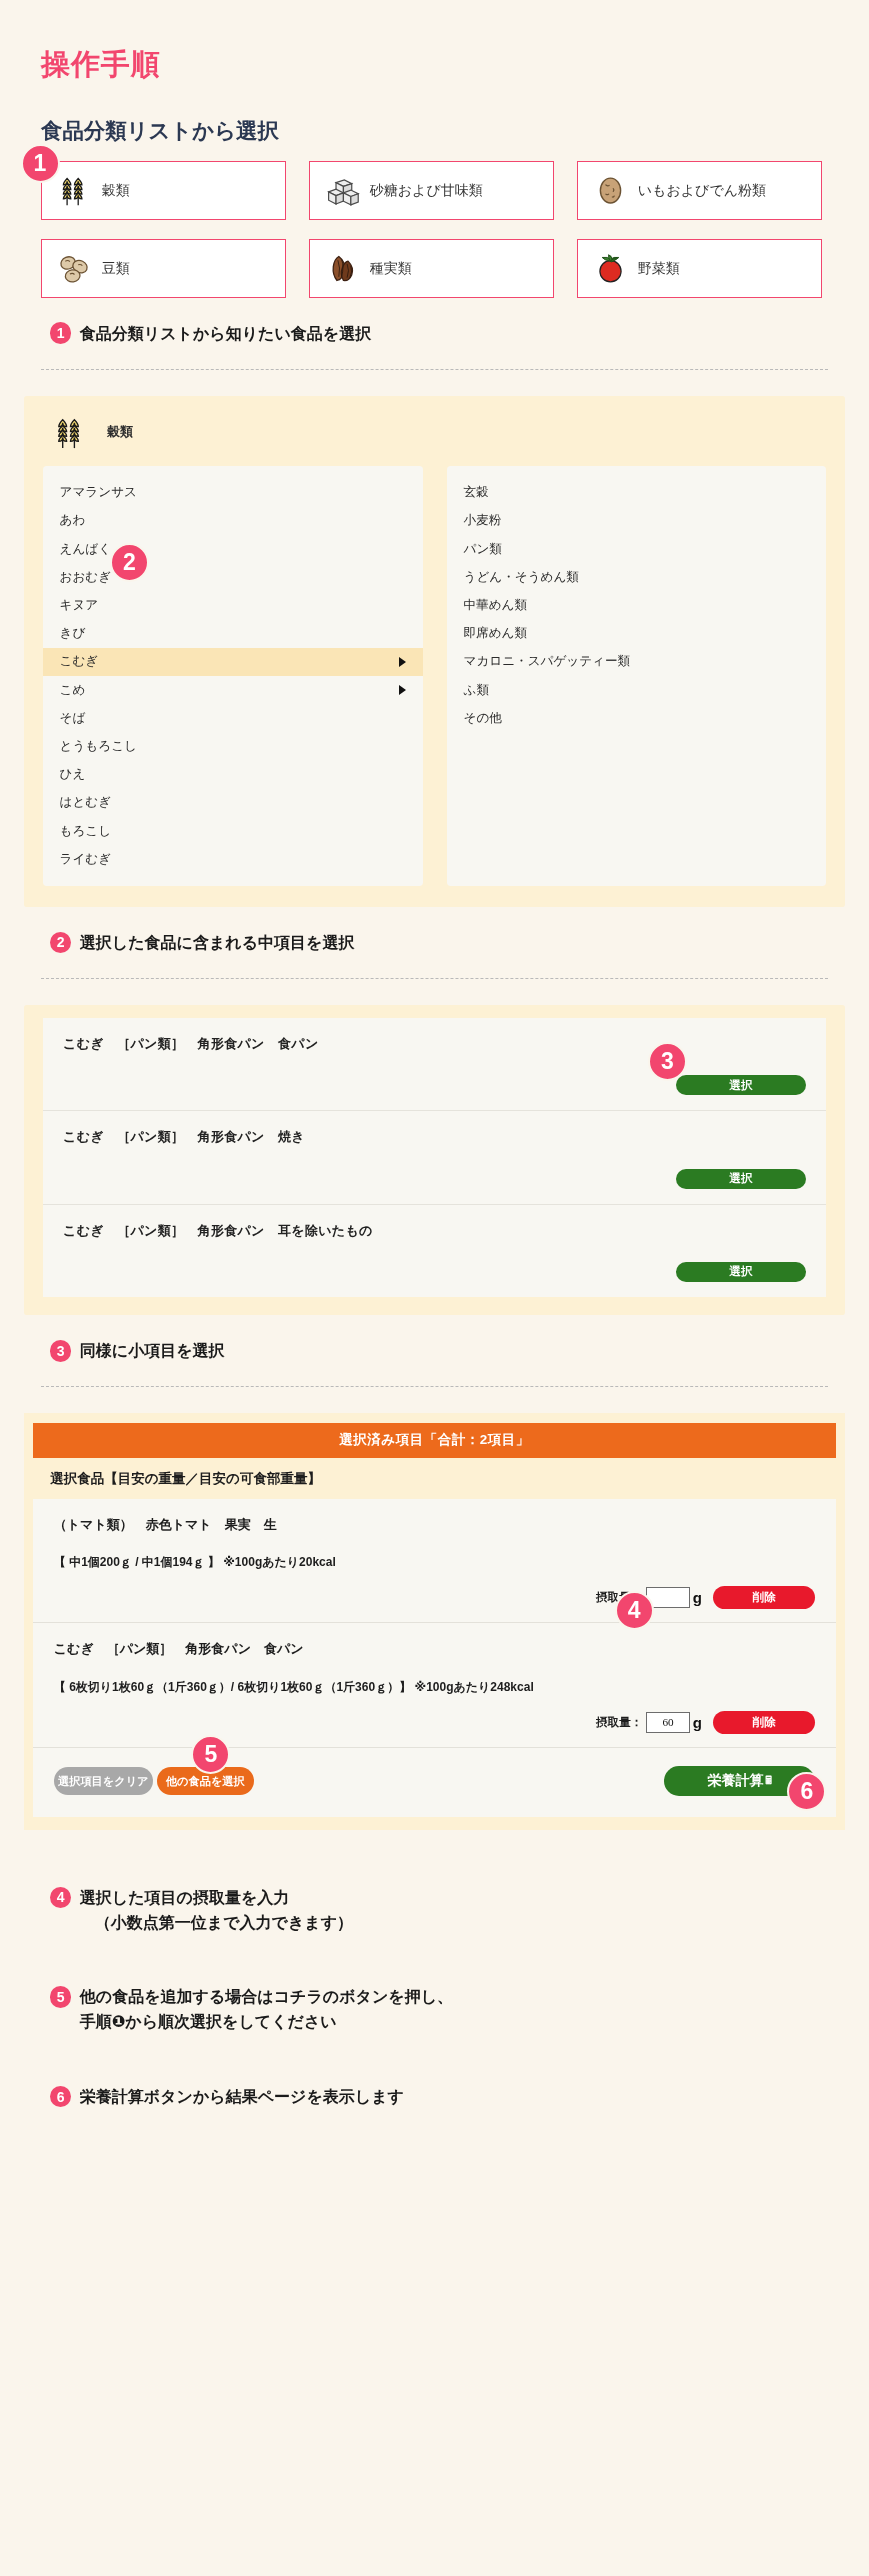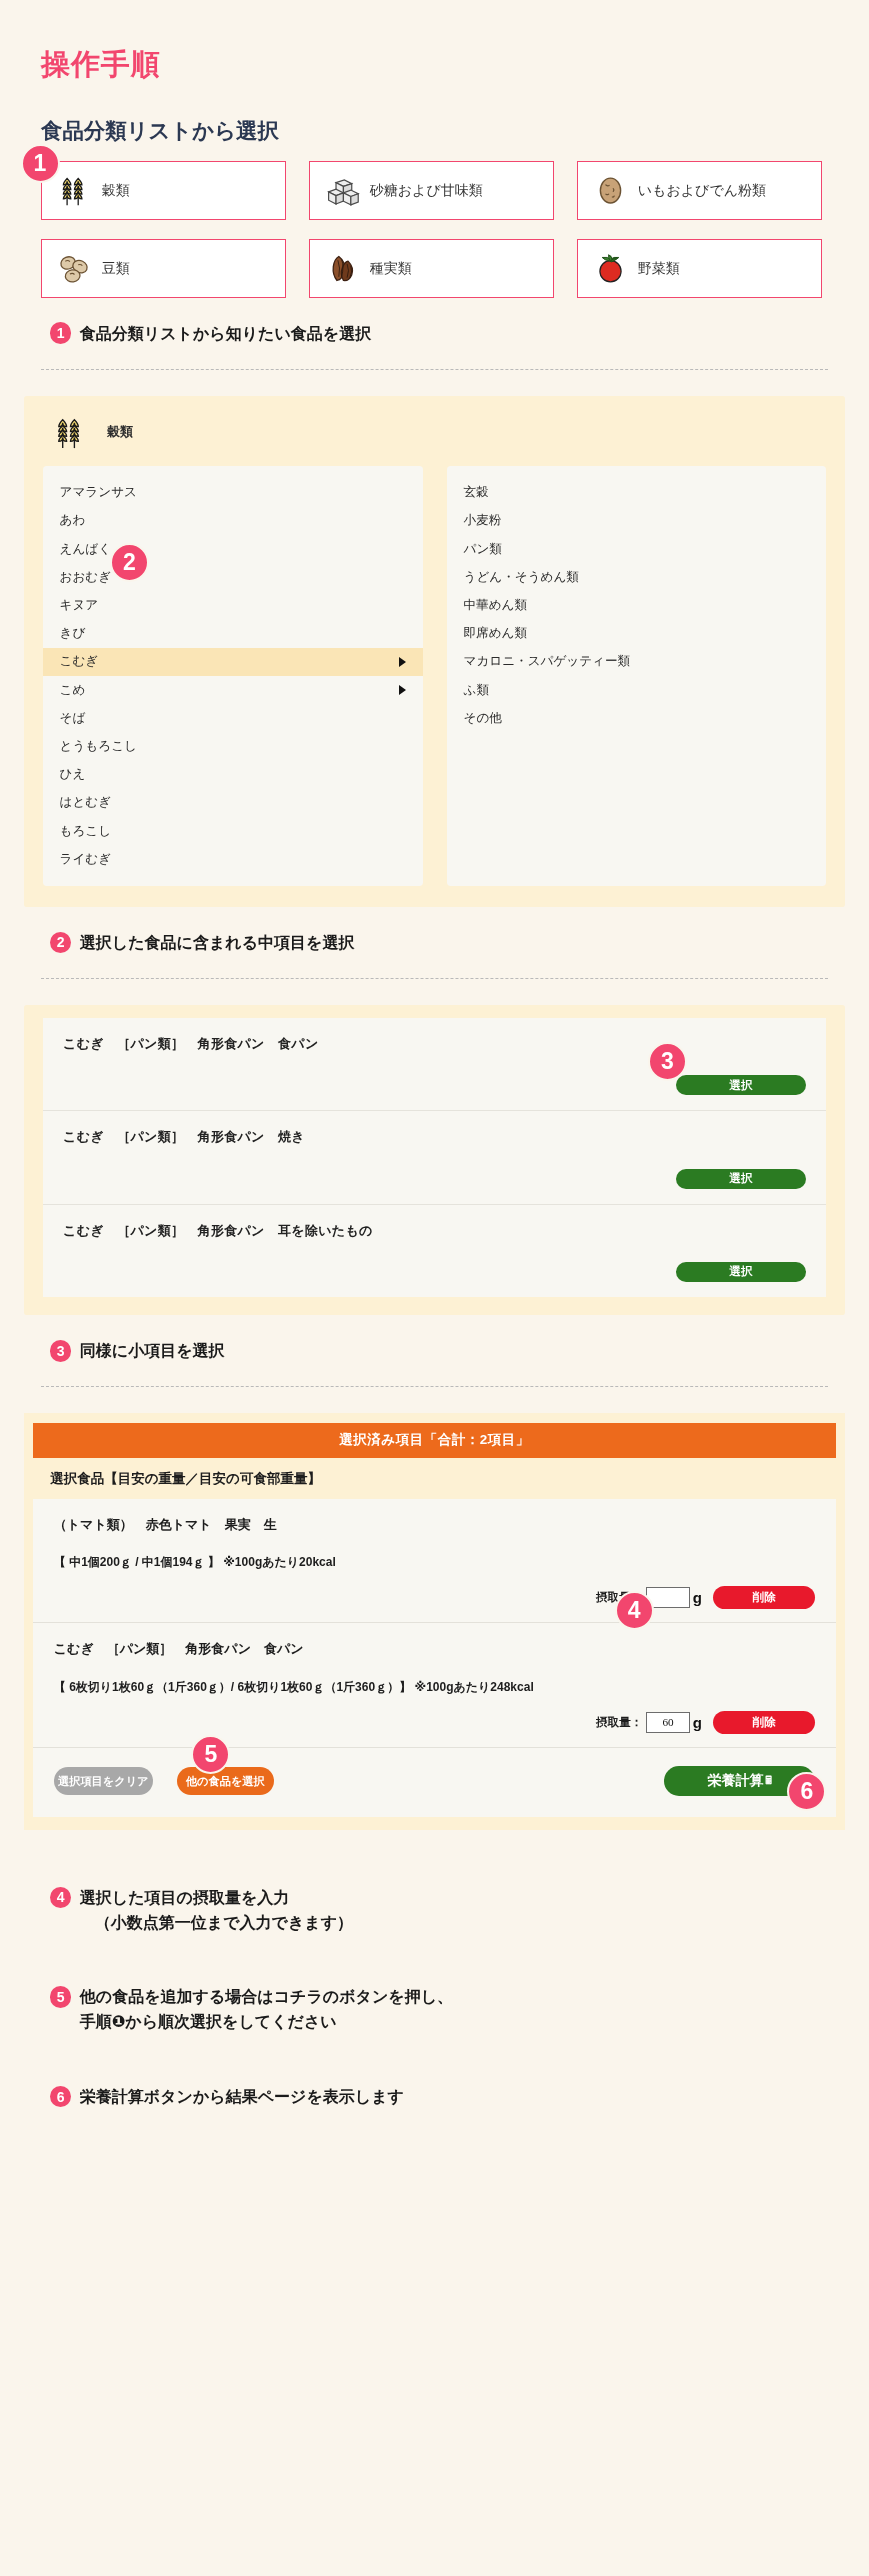--- a/index.html
+++ b/index.html
@@ -331,21 +331,21 @@
     background: #a8a8a8;
     color: #fff;
     border: none;
     border-radius: 15px;
     width: 99px;
     height: 28px;
     font-size: 11.2px;
     font-weight: bold;
     cursor: pointer;
     font-family: "Liberation Sans", sans-serif;
-    margin-right: 24px;
+    margin-right: 4px;
   }
 
   .btn-other {
     background: #ea6a1b;
     color: #fff;
     border: none;
     border-radius: 15px;
     width: 97px;
     height: 28px;
     font-size: 11.2px;

